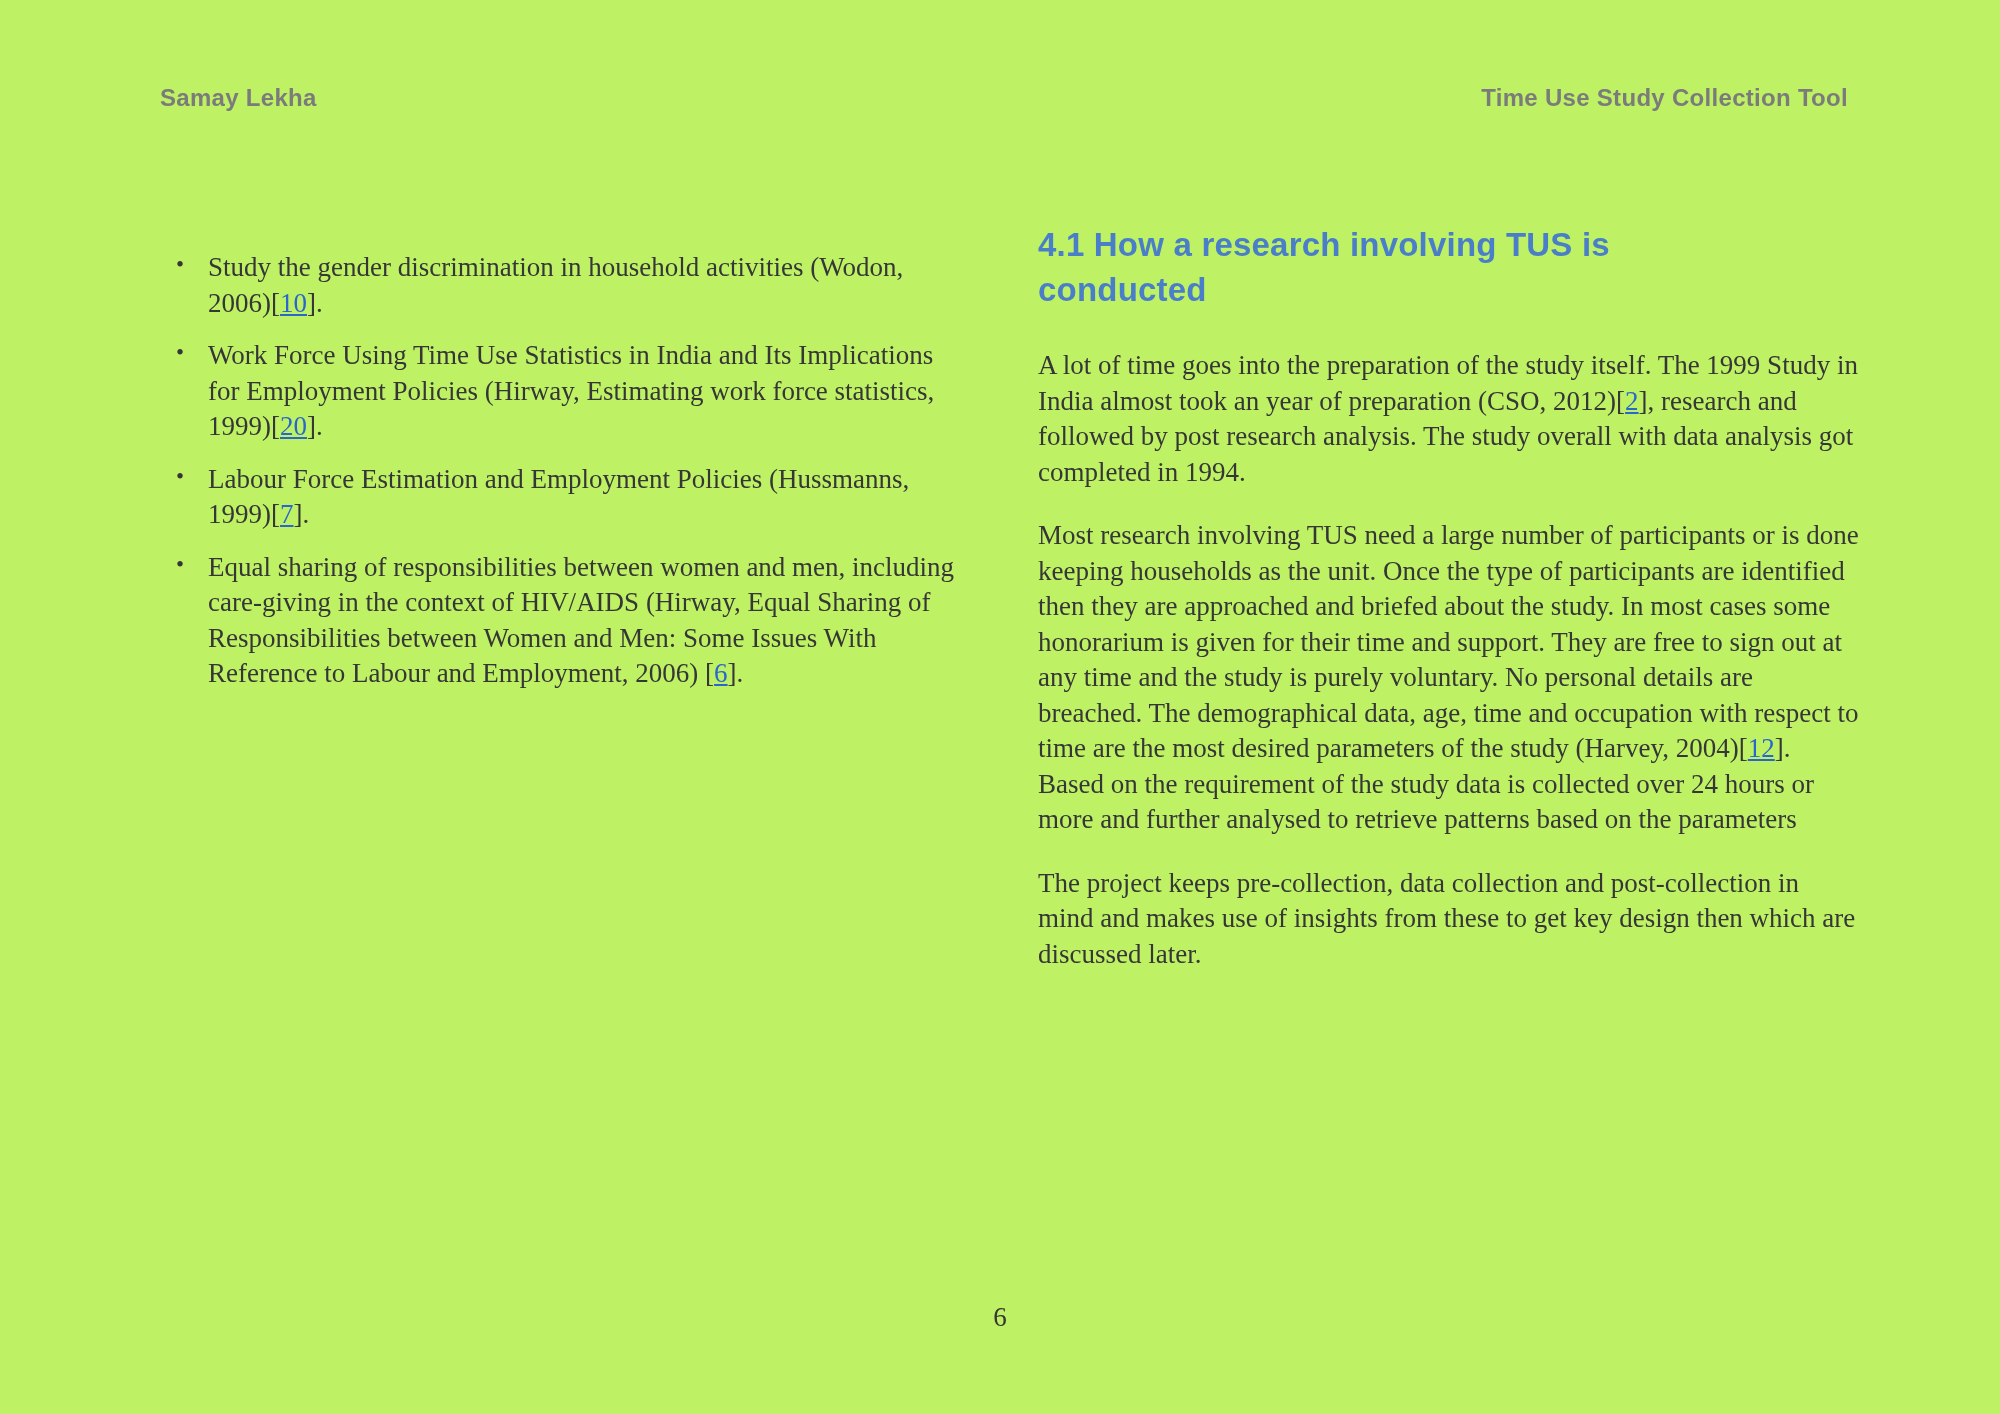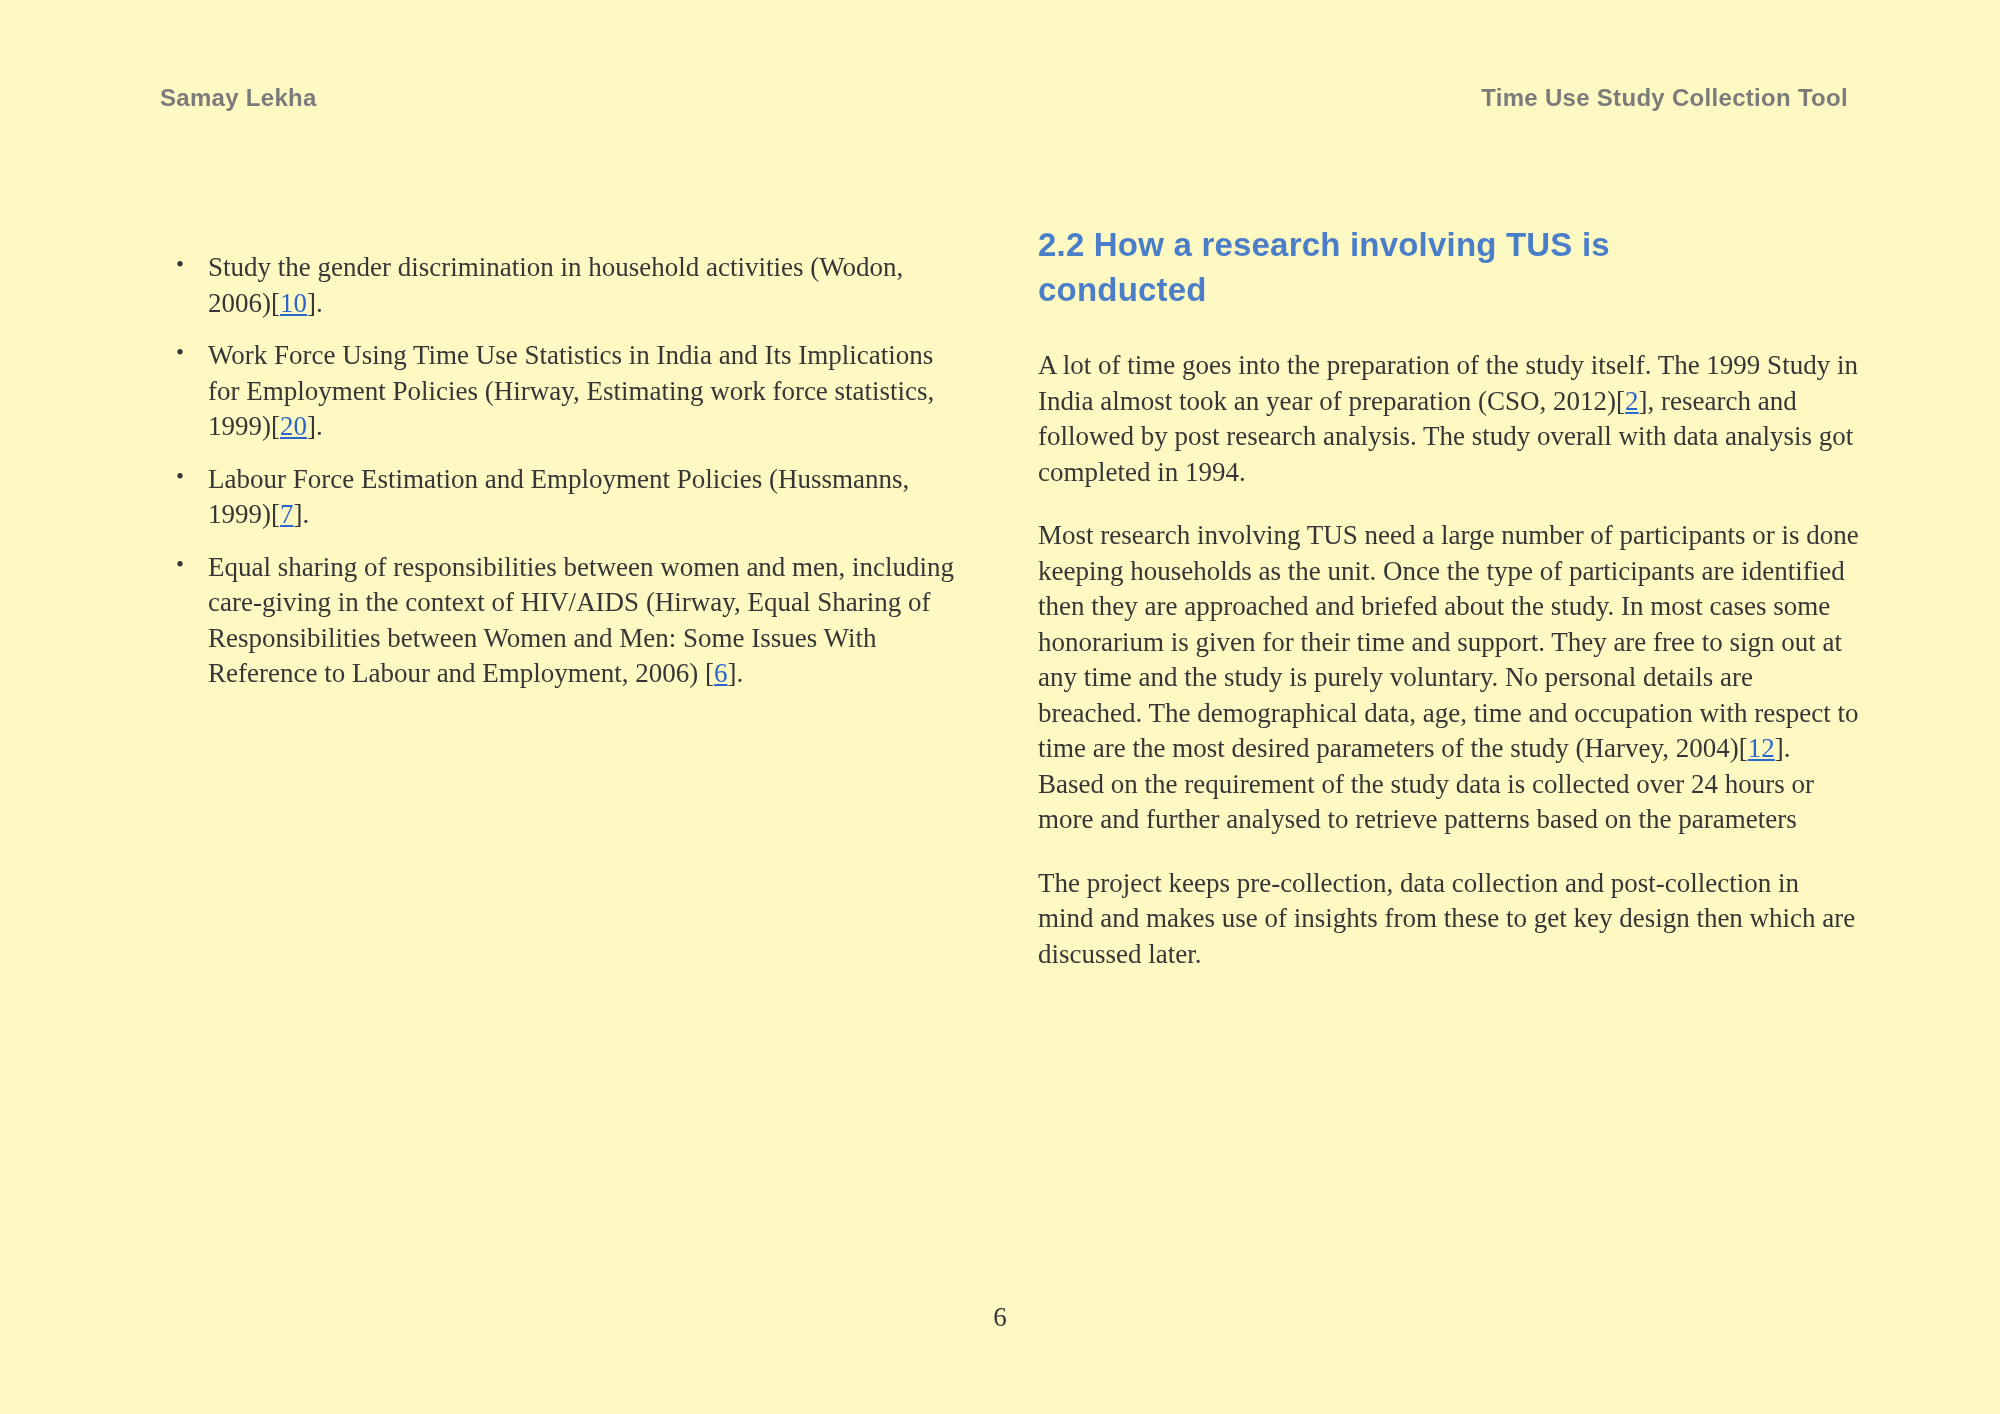--- a/index.html
+++ b/index.html
@@ -4,21 +4,21 @@
 <style>
   html, body {
     margin: 0;
     padding: 0;
     background: #ffffff;
   }
   .page {
     position: relative;
     width: 2000px;
     height: 1414px;
-    background: #fef9c3;
+    background: #bef264;
     overflow: hidden;
     font-family: "Liberation Serif", serif;
   }
 
   
   .running-header {
     position: absolute;
     top: 84px;
     left: 160px;
     right: 152px;
@@ -128,21 +128,21 @@
   <section class="col-left">
     <ul class="policy-list">
         <li><span class="bullet-dot">•</span><span>Study the gender discrimination in household activities (Wodon, 2006)[</span><a href="#" class="ref-link">10</a><span>].</span></li>
         <li><span class="bullet-dot">•</span><span>Work Force Using Time Use Statistics in India and Its Implications for Employment Policies (Hirway, Estimating work force statistics, 1999)[</span><a href="#" class="ref-link">20</a><span>].</span></li>
         <li><span class="bullet-dot">•</span><span>Labour Force Estimation and Employment Policies (Hussmanns, 1999)[</span><a href="#" class="ref-link">7</a><span>].</span></li>
         <li><span class="bullet-dot">•</span><span>Equal sharing of responsibilities between women and men, including care-giving in the context of HIV/AIDS (Hirway, Equal Sharing of Responsibilities between Women and Men: Some Issues With Reference to Labour and Employment, 2006) [</span><a href="#" class="ref-link">6</a><span>].</span></li>
       </ul>
   </section>
 
   <section class="col-right">
-    <h2 class="section-heading bold">2.2 How a research involving TUS is
+    <h2 class="section-heading bold">4.1 How a research involving TUS is
 conducted</h2>
     <div class="body-paragraphs">
         <p><span>A lot of time goes into the preparation of the study itself. The 1999 Study in India almost took an year of preparation (CSO, 2012)[</span><a href="#" class="ref-link">2</a><span>], research and followed by post research analysis. The study overall with data analysis got completed in 1994.</span></p>
         <p><span>Most research involving TUS need a large number of participants or is done keeping households as the unit. Once the type of participants are identified then they are approached and briefed about the study. In most cases some honorarium is given for their time and support. They are free to sign out at any time and the study is purely voluntary. No personal details are breached. The demographical data, age, time and occupation with respect to time are the most desired parameters of the study (Harvey, 2004)[</span><a href="#" class="ref-link">12</a><span>]. Based on the requirement of the study data is collected over 24 hours or more and further analysed to retrieve patterns based on the parameters</span></p>
         <p><span>The project keeps pre-collection, data collection and post-collection in mind and makes use of insights from these to get key design then which are discussed later.</span></p>
       </div>
   </section>
 
   <div class="page-footer">
     <span>6</span>

